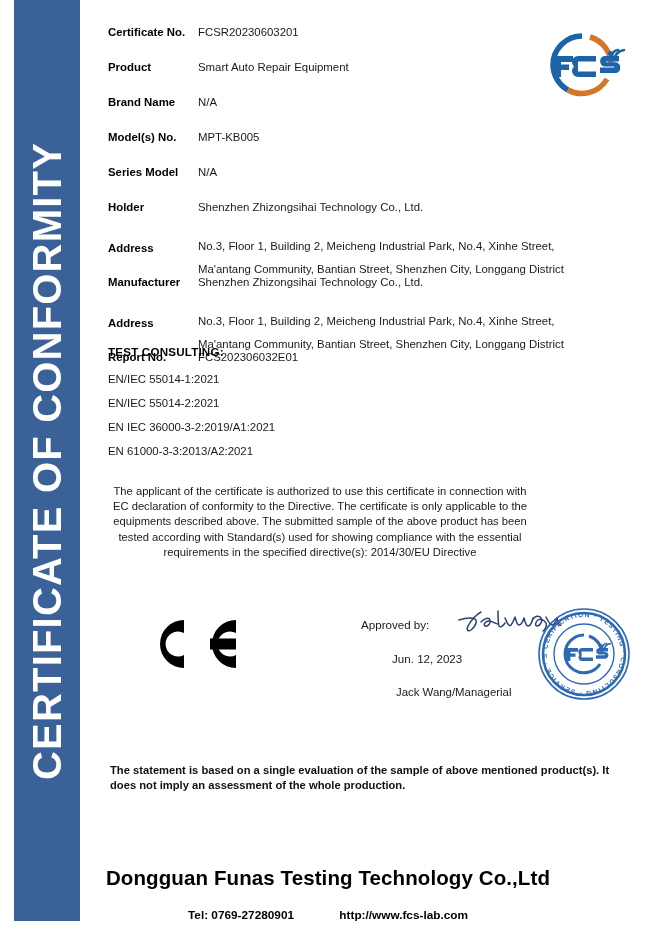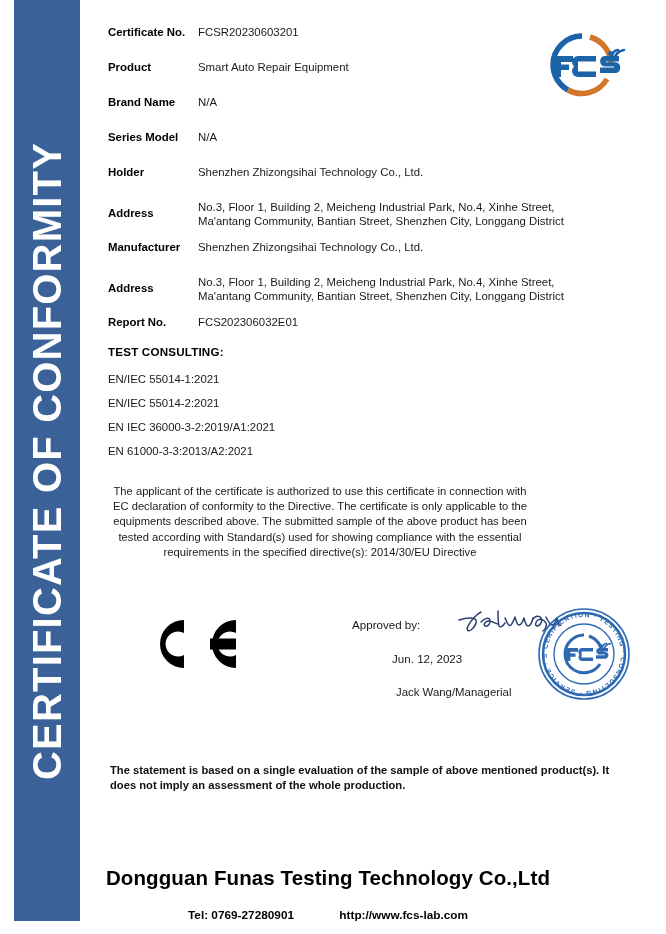--- a/index.html
+++ b/index.html
@@ -75,21 +75,21 @@
   .info-value {
     flex: 1 1 auto;
     font-size: 11.4px;
     color: #1a1a1a;
     line-height: 13px;
   }
   .row-single { height: 31px; padding-top: 4px; justify-content: space-between; }
   .row-single .info-label { padding-top: 0px; }
   .row-double { height: 37px; padding-top: 3px; }
   .row-double .info-label { padding-top: 7px; }
-  .row-double .info-value { line-height: 14px; }
+  .row-double .info-value { line-height: 23px; }
 
   
   #standards-block {
     position: absolute;
     left: 108px;
     top: 345px;
     width: 420px;
   }
   #standards-title {
     font-size: 11.6px;
@@ -121,21 +121,21 @@
     position: absolute;
     left: 140px;
     top: 608px;
     width: 100px;
     height: 72px;
   }
 
   
   #approved-label {
     position: absolute;
-    left: 352px;
+    left: 361px;
     top: 618px;
     font-size: 11.6px;
     color: #1a1a1a;
   }
   #signature {
     position: absolute;
     left: 455px;
     top: 604px;
     width: 110px;
     height: 36px;
@@ -248,20 +248,24 @@
     <div class="info-row row-single">
       <div class="info-label">Product</div>
       <div class="info-value">Smart Auto Repair Equipment</div>
     </div>
 
     <div class="info-row row-single">
       <div class="info-label">Brand Name</div>
       <div class="info-value">N/A</div>
     </div>
 
+    <div class="info-row row-single">
+      <div class="info-label">Model(s) No.</div>
+      <div class="info-value">MPT-KB005</div>
+    </div>
 
     <div class="info-row row-single">
       <div class="info-label">Series Model</div>
       <div class="info-value">N/A</div>
     </div>
 
     <div class="info-row row-single">
       <div class="info-label">Holder</div>
       <div class="info-value">Shenzhen Zhizongsihai Technology Co., Ltd.</div>
     </div>

